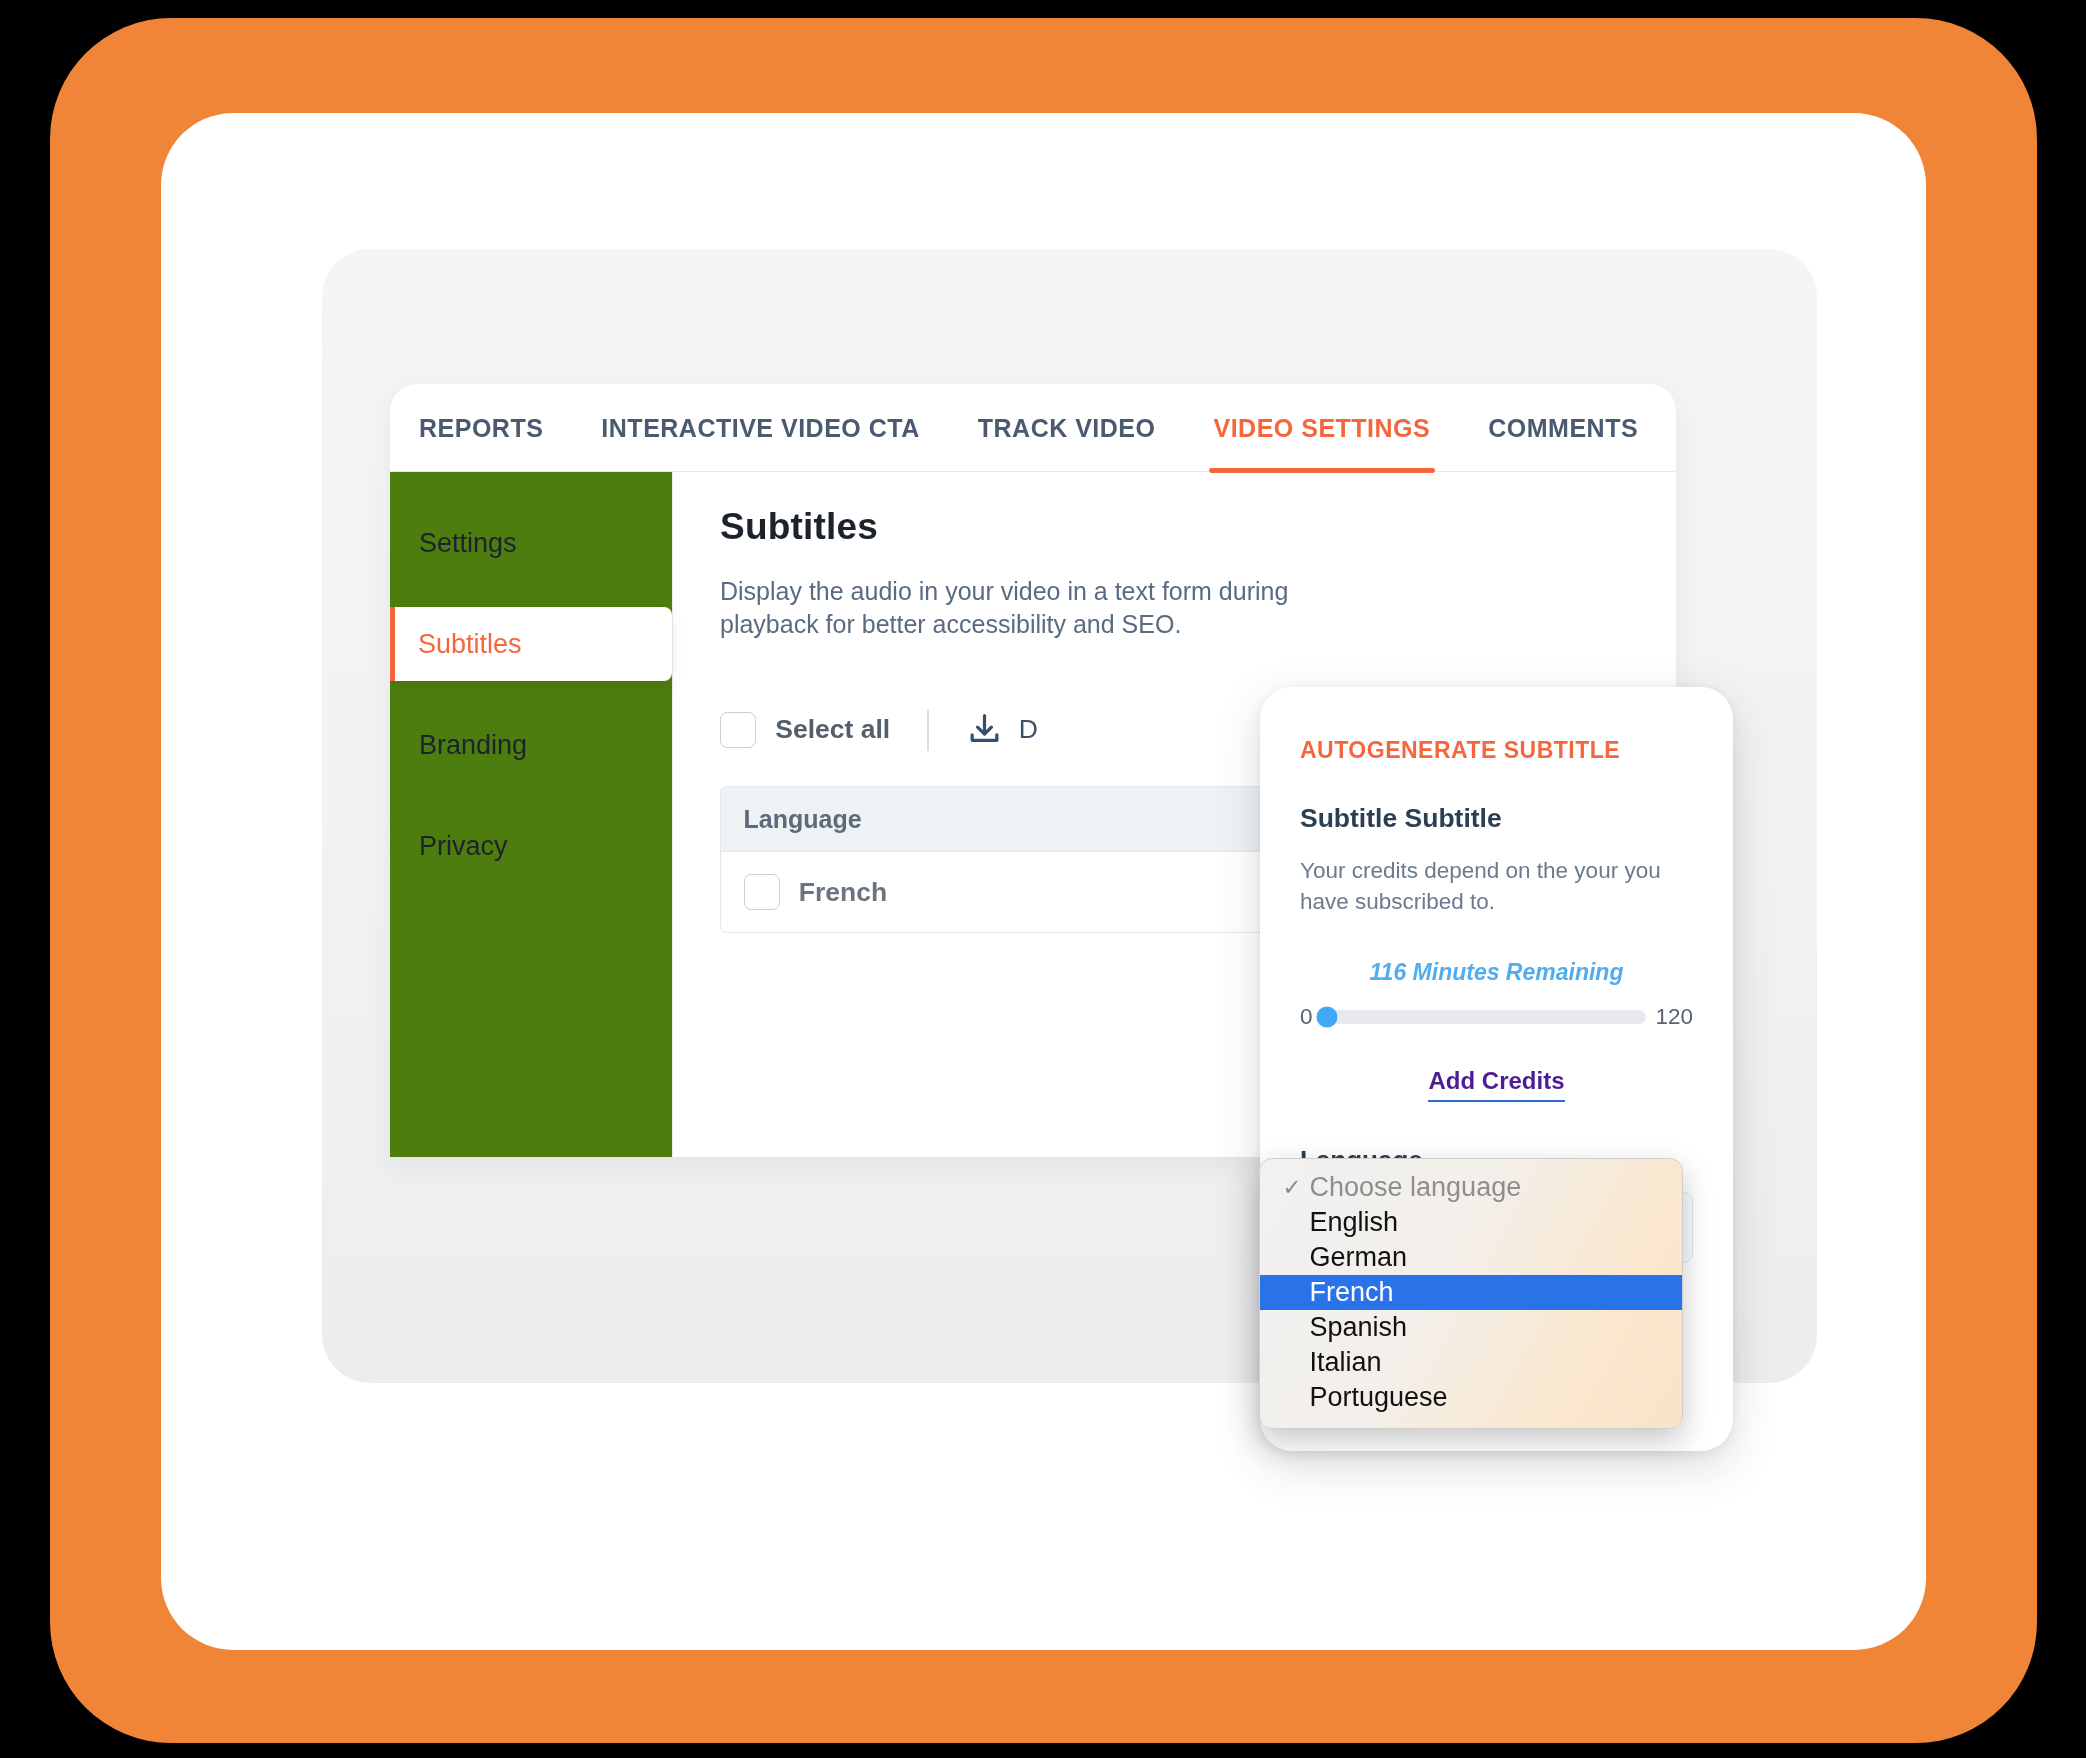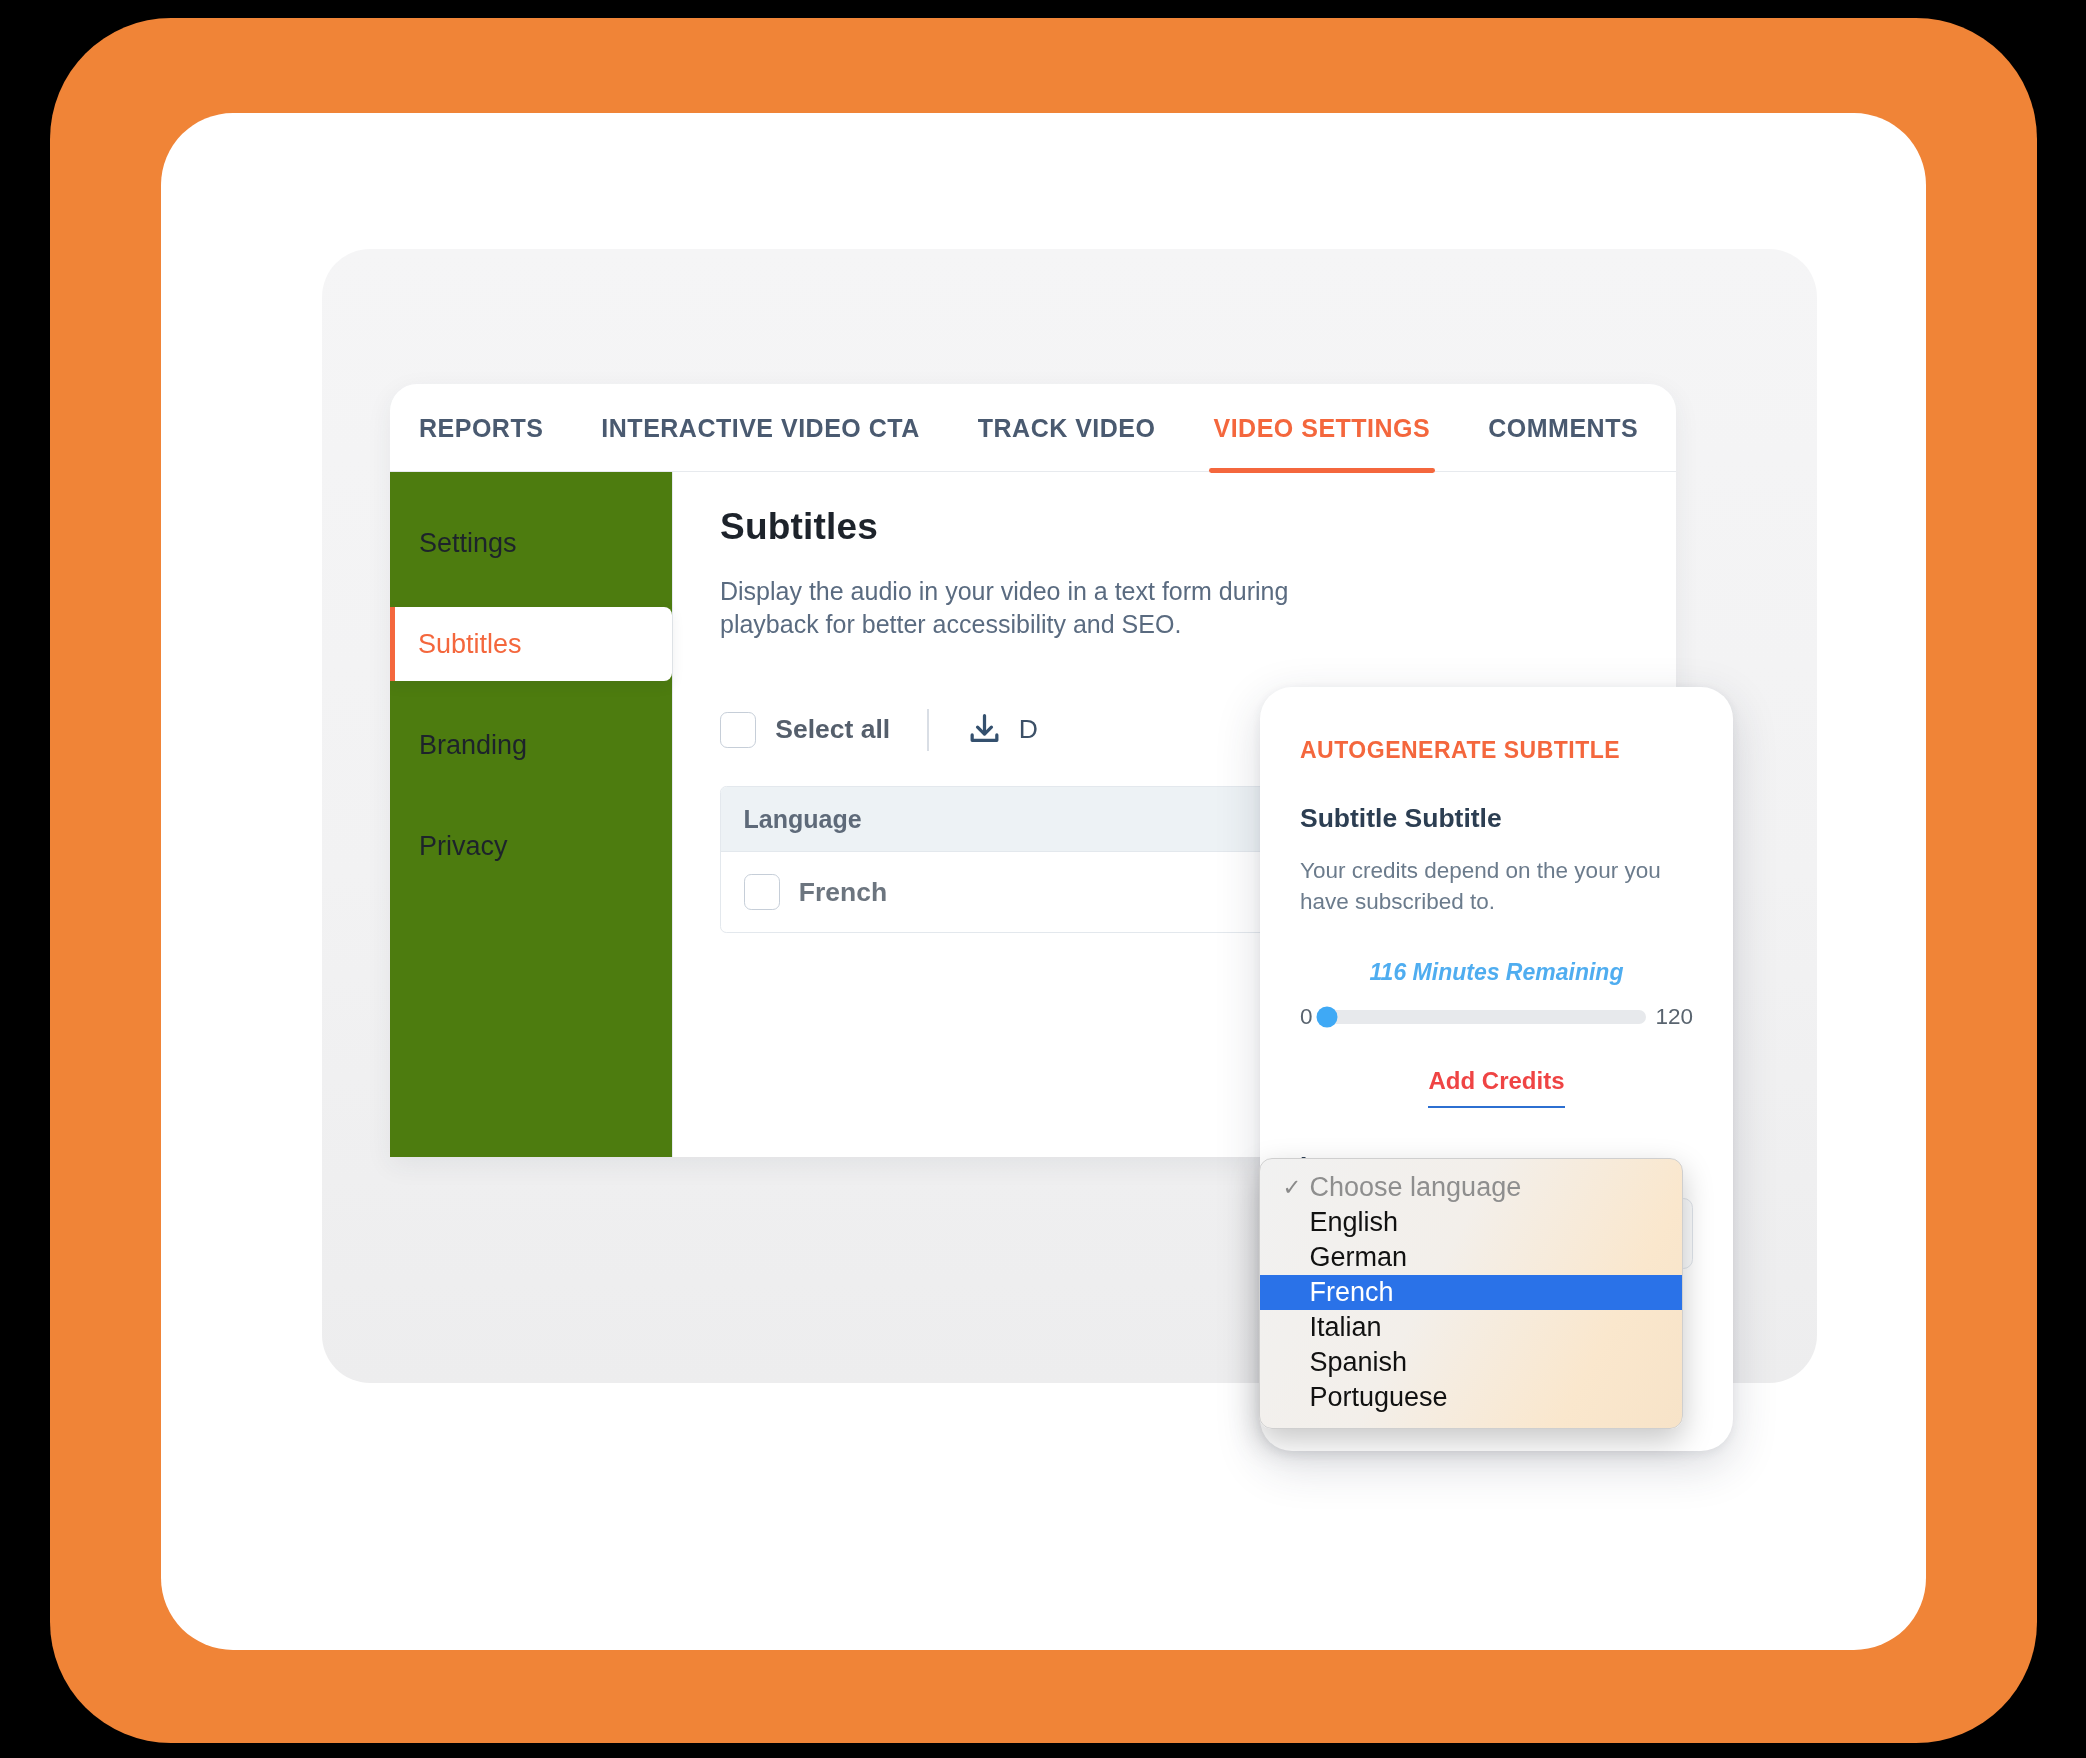--- a/index.html
+++ b/index.html
@@ -241,23 +241,23 @@
     width: 21px; height: 21px;
     background: #3FA9F5;
     border-radius: 50%;
     transform: translate(-50%,-50%);
     cursor: pointer;
   }
   .add-credits-wrap { text-align: center; margin-top: 37px; }
   .add-credits {
     display: inline-block;
     font-size: 24px; font-weight: 700;
-    color: #ef4444;
+    color: #4c1d95;
     border-bottom: 2.4px solid #2C6FD1;
-    padding-bottom: 11px;
+    padding-bottom: 5px;
     cursor: pointer;
   }
   .pop-label {
     font-size: 26px; font-weight: 700; color: #2C3E52;
     margin: 43px 0 16px 0;
   }
   .select-box {
     height: 69px;
     border: 1.6px solid #DFE4EA;
     border-radius: 9.6px;
@@ -403,26 +403,26 @@
     <div class="dd-item">
       <span class="tick"></span>
       <span>German</span>
     </div>
     <div class="dd-item selected">
       <span class="tick"></span>
       <span>French</span>
     </div>
     <div class="dd-item">
       <span class="tick"></span>
+      <span>Spanish</span>
+    </div>
+    <div class="dd-item">
+      <span class="tick"></span>
       <span>Italian</span>
     </div>
     <div class="dd-item">
       <span class="tick"></span>
-      <span>Spanish</span>
-    </div>
-    <div class="dd-item">
-      <span class="tick"></span>
       <span>Portuguese</span>
     </div>
   </div>
 
 </div>
 
 
 </body></html>

